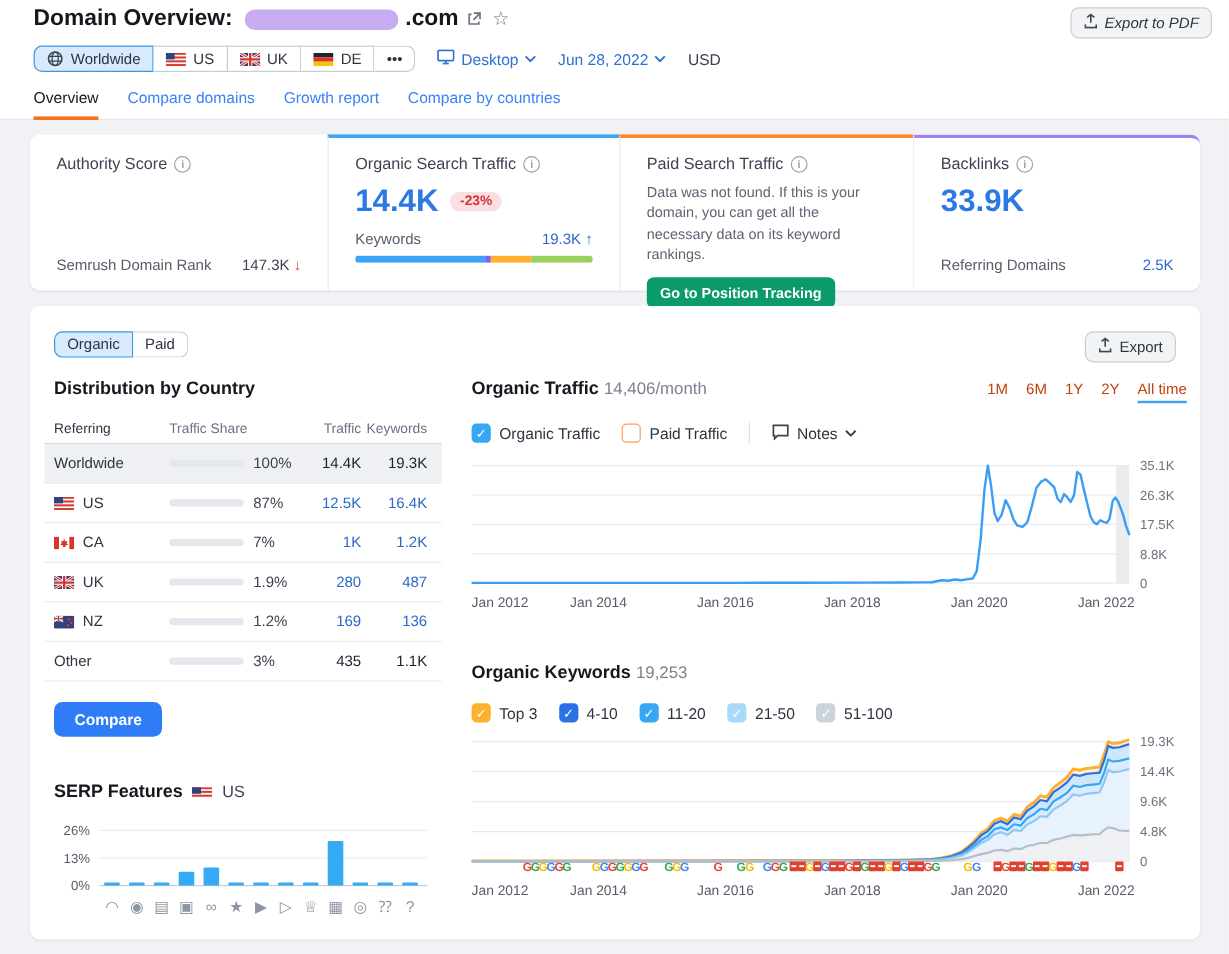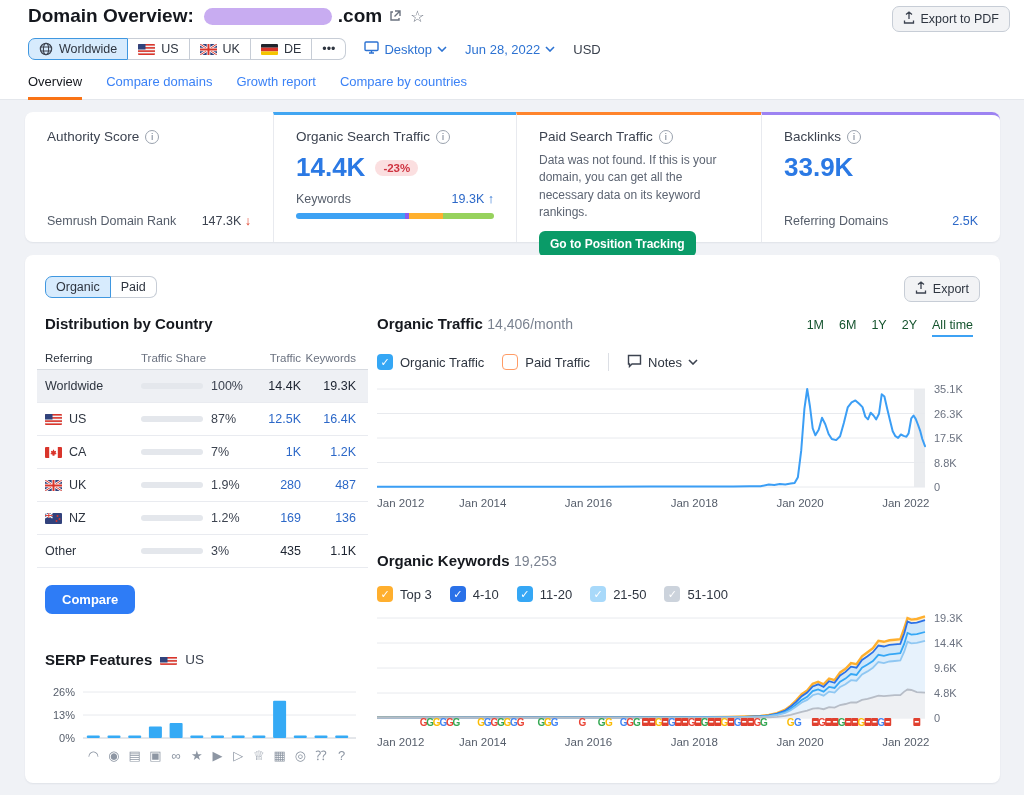--- a/index.html
+++ b/index.html
@@ -9,21 +9,21 @@
 
   
   .top { position:absolute; left:0; top:0; width:1024px; height:100px; background:#fff; border-bottom:1px solid #e4e7ec;padding-left:39px; }
   .title-row { position:absolute; left:28px; top:5px; display:flex; align-items:center; gap:6px; }
   .page-title { font-size:19px; font-weight:bold; color:#15181e; }
   .redacted { display:inline-block; width:128px; height:17px; background:#c8acf1; border-radius:9px; margin-left:4px; }
   .domain-suffix { font-size:19px; font-weight:bold; color:#15181e; }
   .ext-icon, .star-icon { color:#6b7380; display:inline-flex; }
   .star-icon { font-size:16px; margin-left:2px; }
   .btn-gray { display:inline-flex; align-items:center; gap:6px; background:#f2f3f5; border:1px solid #c7cdd6; border-radius:7px; font-size:12.5px; color:#2e3540; padding:4px 10px; cursor:pointer; }
-  .export-pdf { position:absolute; right:14px; top:6px; }
+  .export-pdf { position:absolute; right:14px; top:6px;font-style:italic; }
   .toolbar { position:absolute; left:28px; top:36px; display:flex; align-items:center; gap:18px; height:26px; }
   .seg-group { display:flex; align-items:stretch; border-radius:7px; }
   .seg { display:flex; align-items:center; gap:6px; padding:3px 10px; font-size:12.5px; color:#2e3540; border:1px solid #c7cdd6; border-left-width:0; background:#fff; cursor:pointer; }
   .seg:first-child { border-left-width:1px; border-radius:7px 0 0 7px; }
   .seg:last-child { border-radius:0 7px 7px 0; }
   .seg.sel { background:#d7ebfd; border:1px solid #3f97e0; }
   .seg.sel + .seg { border-left-width:0; }
   .flag { width:17px; height:11px; display:inline-block; border-radius:1px; overflow:hidden; flex:0 0 auto; }
   .blue-ctrl { display:inline-flex; align-items:center; gap:5px; color:#2c72d2; font-size:13px; cursor:pointer; }
   .usd { font-size:13px; color:#3a414d; }
@@ -51,42 +51,42 @@
   .kw-row { display:flex; justify-content:space-between; font-size:12.5px; color:#555d6a; margin-top:9px; }
   .stackbar { display:flex; height:6px; border-radius:3px; overflow:hidden; margin-top:7px; }
   .paid-msg { font-size:12px; color:#5c6472; line-height:1.45; margin-top:8px; }
   .btn-green { display:inline-block; background:#0a9b68; color:#fff; font-weight:bold; font-size:12px; border:none; border-radius:6px; padding:6px 11px; margin-top:9px; cursor:pointer; }
 
   
   .panel { position:absolute; left:25px; top:255px; width:975px; height:528px; background:#fff; border-radius:8px; box-shadow:0 1px 2px rgba(20,30,60,.07); }
   .panel-toggle { position:absolute; left:20px; top:21px; }
   .panel-export { position:absolute; right:20px; top:21px; }
   .leftcol { position:absolute; left:20px; top:60px; width:315px; }
-  .rightcol { position:absolute; left:352px; top:60px; width:596px; }
+  .rightcol { position:absolute; left:368px; top:60px; width:596px; }
   .sec-title { font-size:15px; font-weight:bold; color:#15181e; }
   .sub-gray { font-size:14px; color:#7a8290; font-weight:normal; }
 
   
   .ctable { margin-top:14px; }
   .crow { display:flex; align-items:center; height:33px; border-bottom:1px solid #e9ebf0; padding:0 8px 0 8px; margin:0 -8px; font-size:12.5px; }
   .crow.head { height:24px; color:#6b7280; font-size:11.5px; border-bottom:1px solid #d7dbe1; }
   .crow.hl { background:#eef0f4; }
   .c-name { width:96px; display:flex; align-items:center; gap:7px; color:#2e3540; }
   .c-share { width:108px; display:flex; align-items:center; gap:8px; }
   .c-track { width:62px; height:6px; background:#e4e7ec; border-radius:3px; overflow:hidden; }
   .c-fill { height:6px; background:#3da2f4; border-radius:3px; }
   .c-pct { color:#3c4350; }
   .c-traffic { width:52px; text-align:right; }
   .c-kw { width:55px; text-align:right; }
   .btn-primary { display:inline-block; background:#2e7cf6; color:#fff; font-weight:bold; font-size:13px; border:none; border-radius:7px; padding:7px 17px; margin-top:17px; cursor:pointer; }
   .serp-head { display:flex; align-items:center; gap:8px; margin-top:37px; }
 
   
   .rc-head { display:flex; align-items:baseline; justify-content:space-between; }
-  .ranges { display:flex; gap:15px; font-size:12.5px; color:#14532d; }
+  .ranges { display:flex; gap:15px; font-size:12.5px; color:#c2410c; }
   .range { cursor:pointer; padding-bottom:3px; }
   .range.active { border-bottom:2px solid #3da2f4; }
   .check-row { display:flex; align-items:center; gap:18px; margin-top:16px; font-size:13px; color:#2e3540; }
   .chk { display:flex; align-items:center; gap:7px; cursor:pointer; }
   .box { width:16px; height:16px; border-radius:4px; display:inline-flex; align-items:center; justify-content:center; color:#fff; font-size:11px; }
   .vdiv { width:1px; height:18px; background:#dcdfe5; }
   .notes { display:flex; align-items:center; gap:6px; cursor:pointer;justify-content:flex-end; }
   .kw-head { margin-top:27px; }
   .chev { display:inline-flex; }
   svg text { font-family:"Liberation Sans", sans-serif; }

